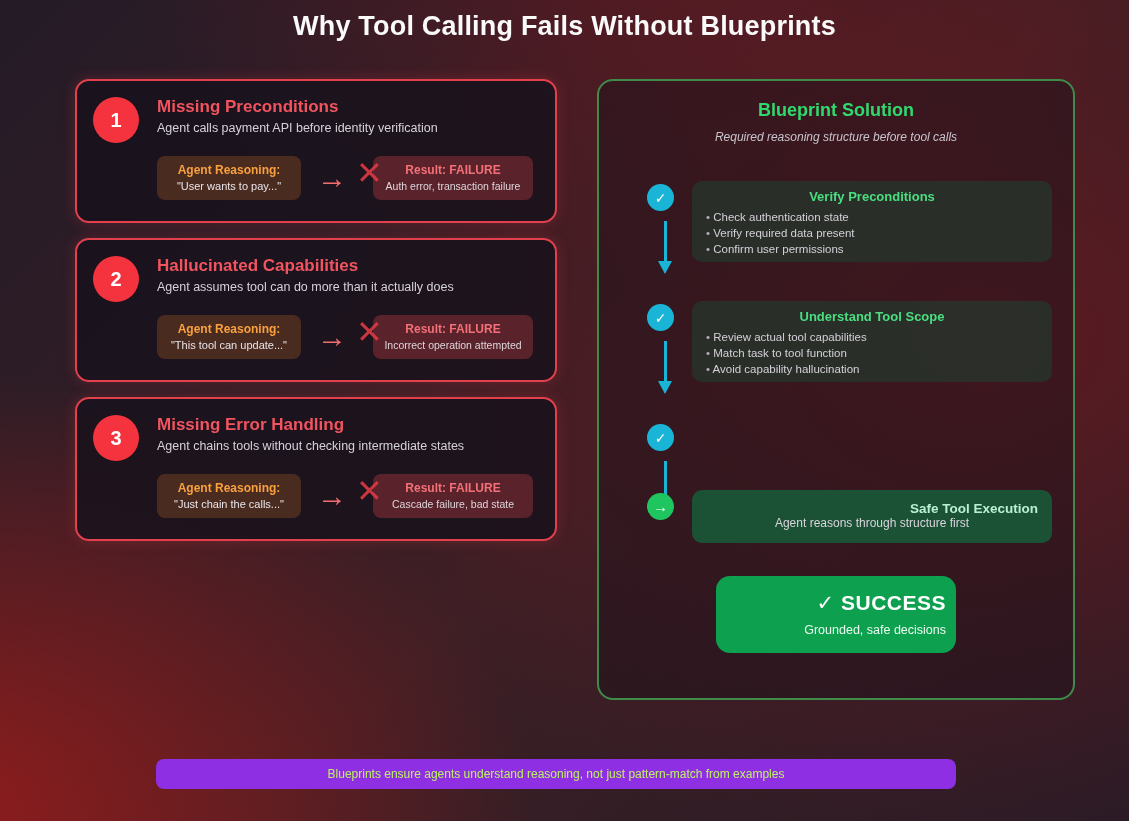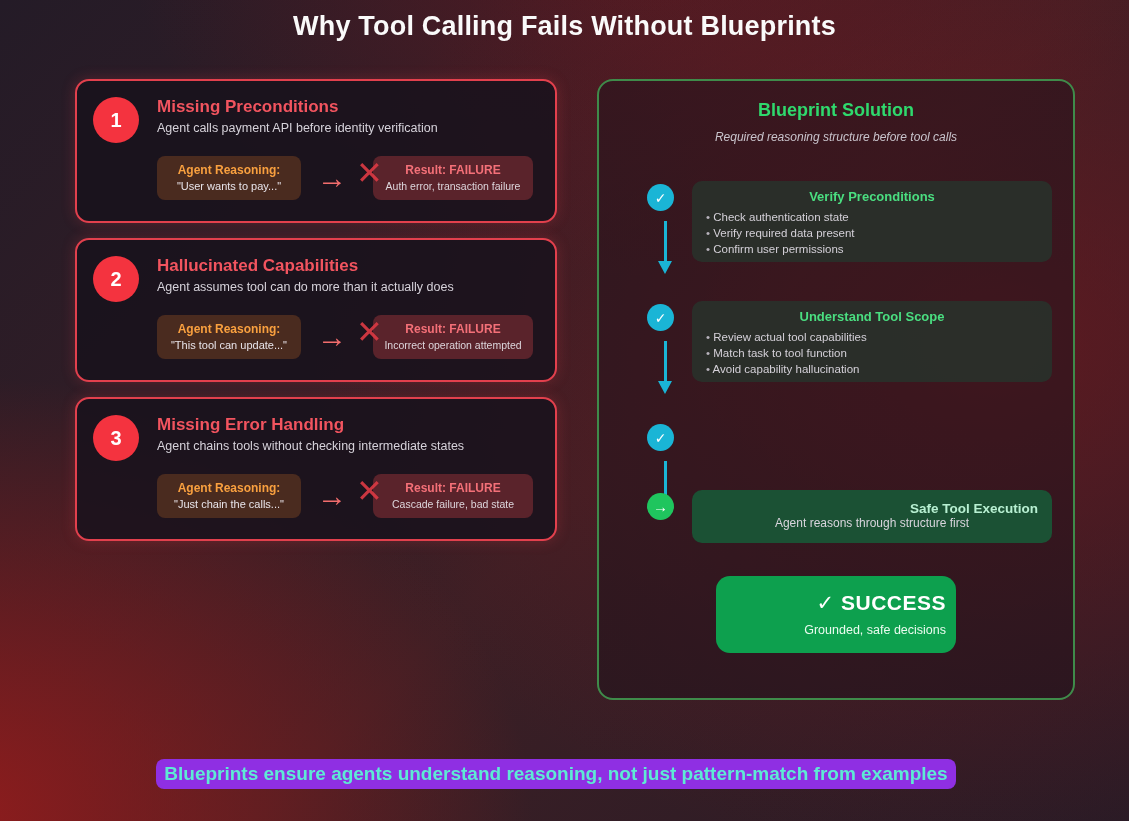--- a/index.html
+++ b/index.html
@@ -90,21 +90,21 @@
     box-sizing:border-box;width:240px;margin:33px auto 0 auto;background:#0da04e;
     border-radius:14px;padding:15px 10px 16px 10px;text-align:right;
   }
   .success-title{font-size:21px;font-weight:700;color:#fff;letter-spacing:.5px;}
   .success-sub{font-size:12.5px;color:#eafbef;margin-top:8px;}
   
   .banner{
     box-sizing:border-box;position:absolute;left:156px;top:759px;width:800px;height:30px;
     background:#8f2fe3;border-radius:8px;display:flex;align-items:center;justify-content:center;
   }
-  .banner span{font-size:19px;font-weight:700;color:#5eead4;}
+  .banner span{font-size:12px;font-weight:400;color:#bef264;}
 </style>
 </head>
 <body>
 
 <div class="page-title">Why Tool Calling Fails Without Blueprints</div>
 
 <div class="left-col">
 
   <div class="fail-card">
     <div class="fail-head">

